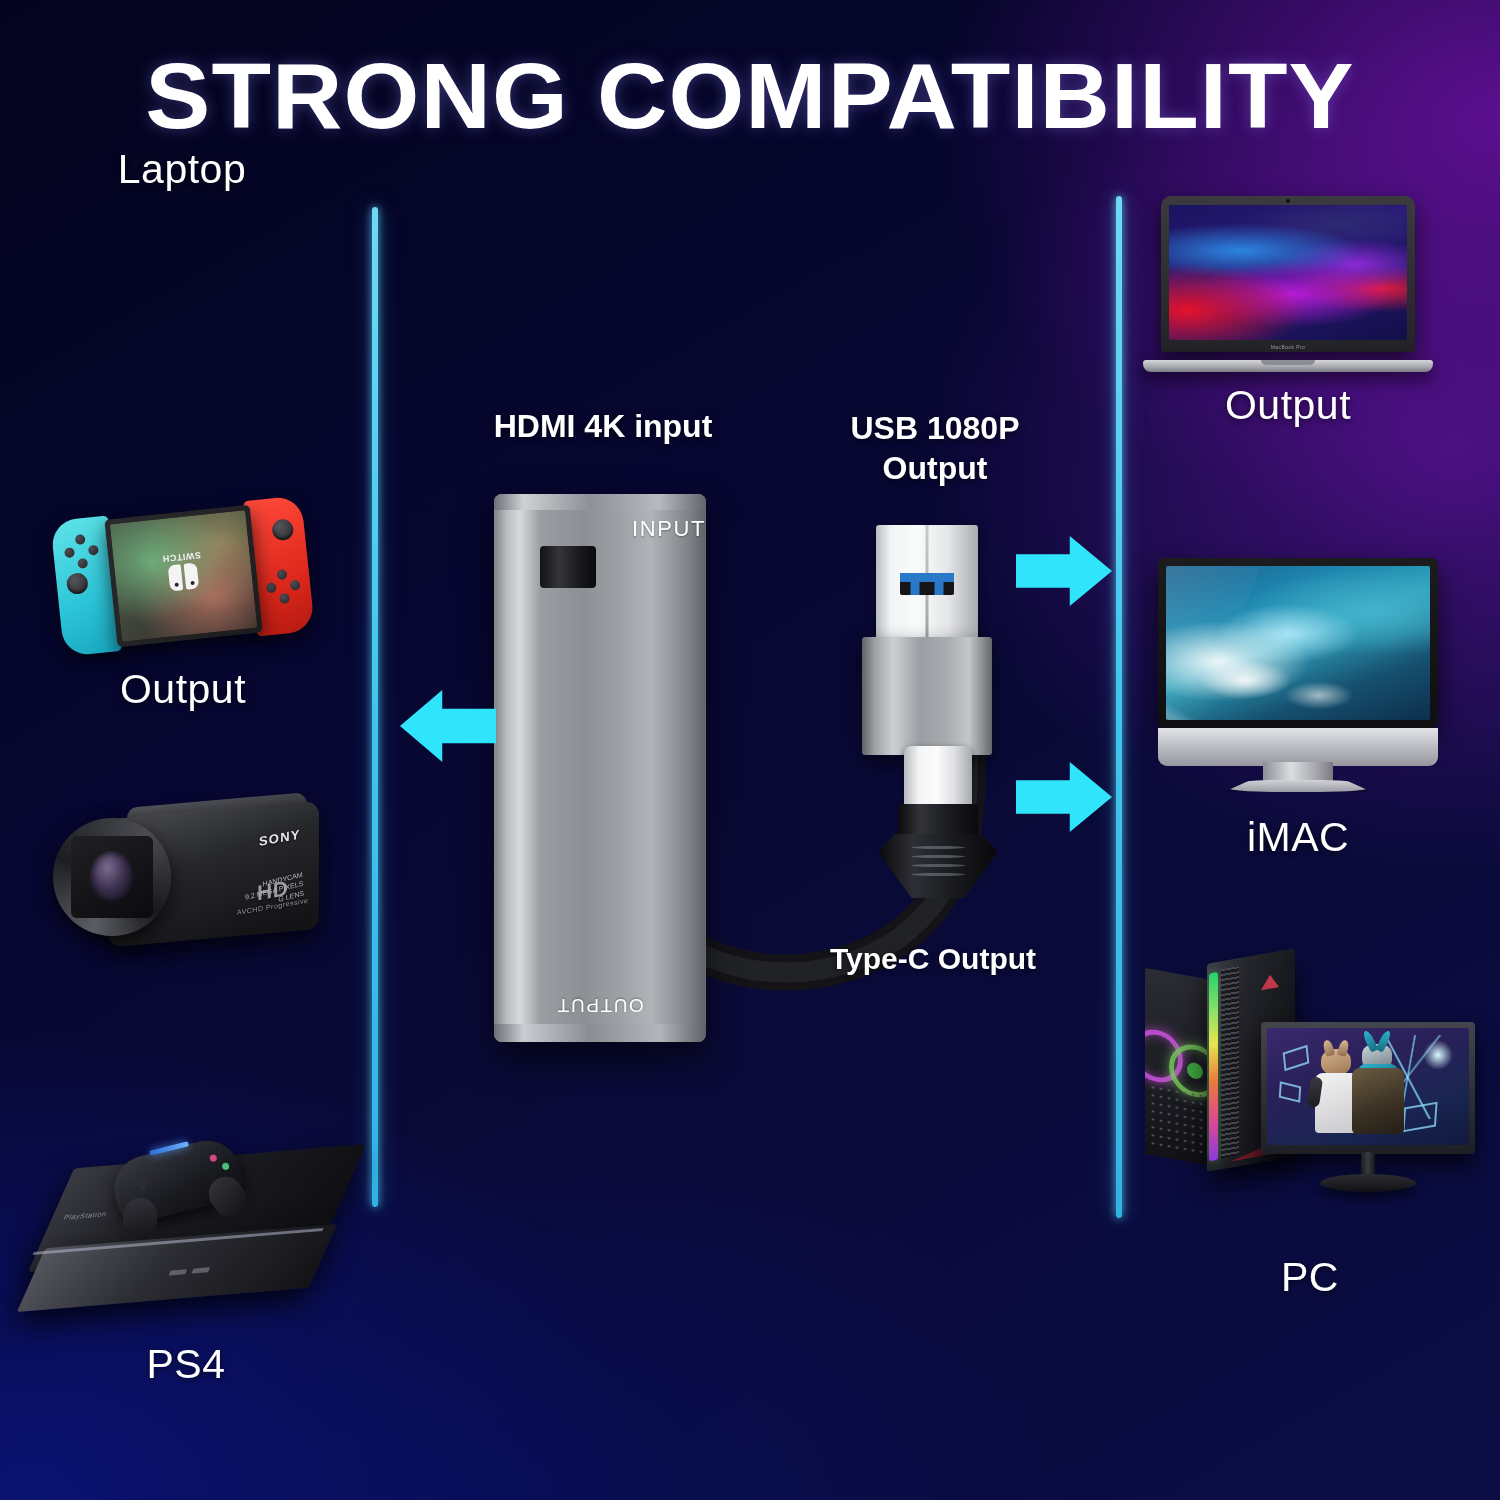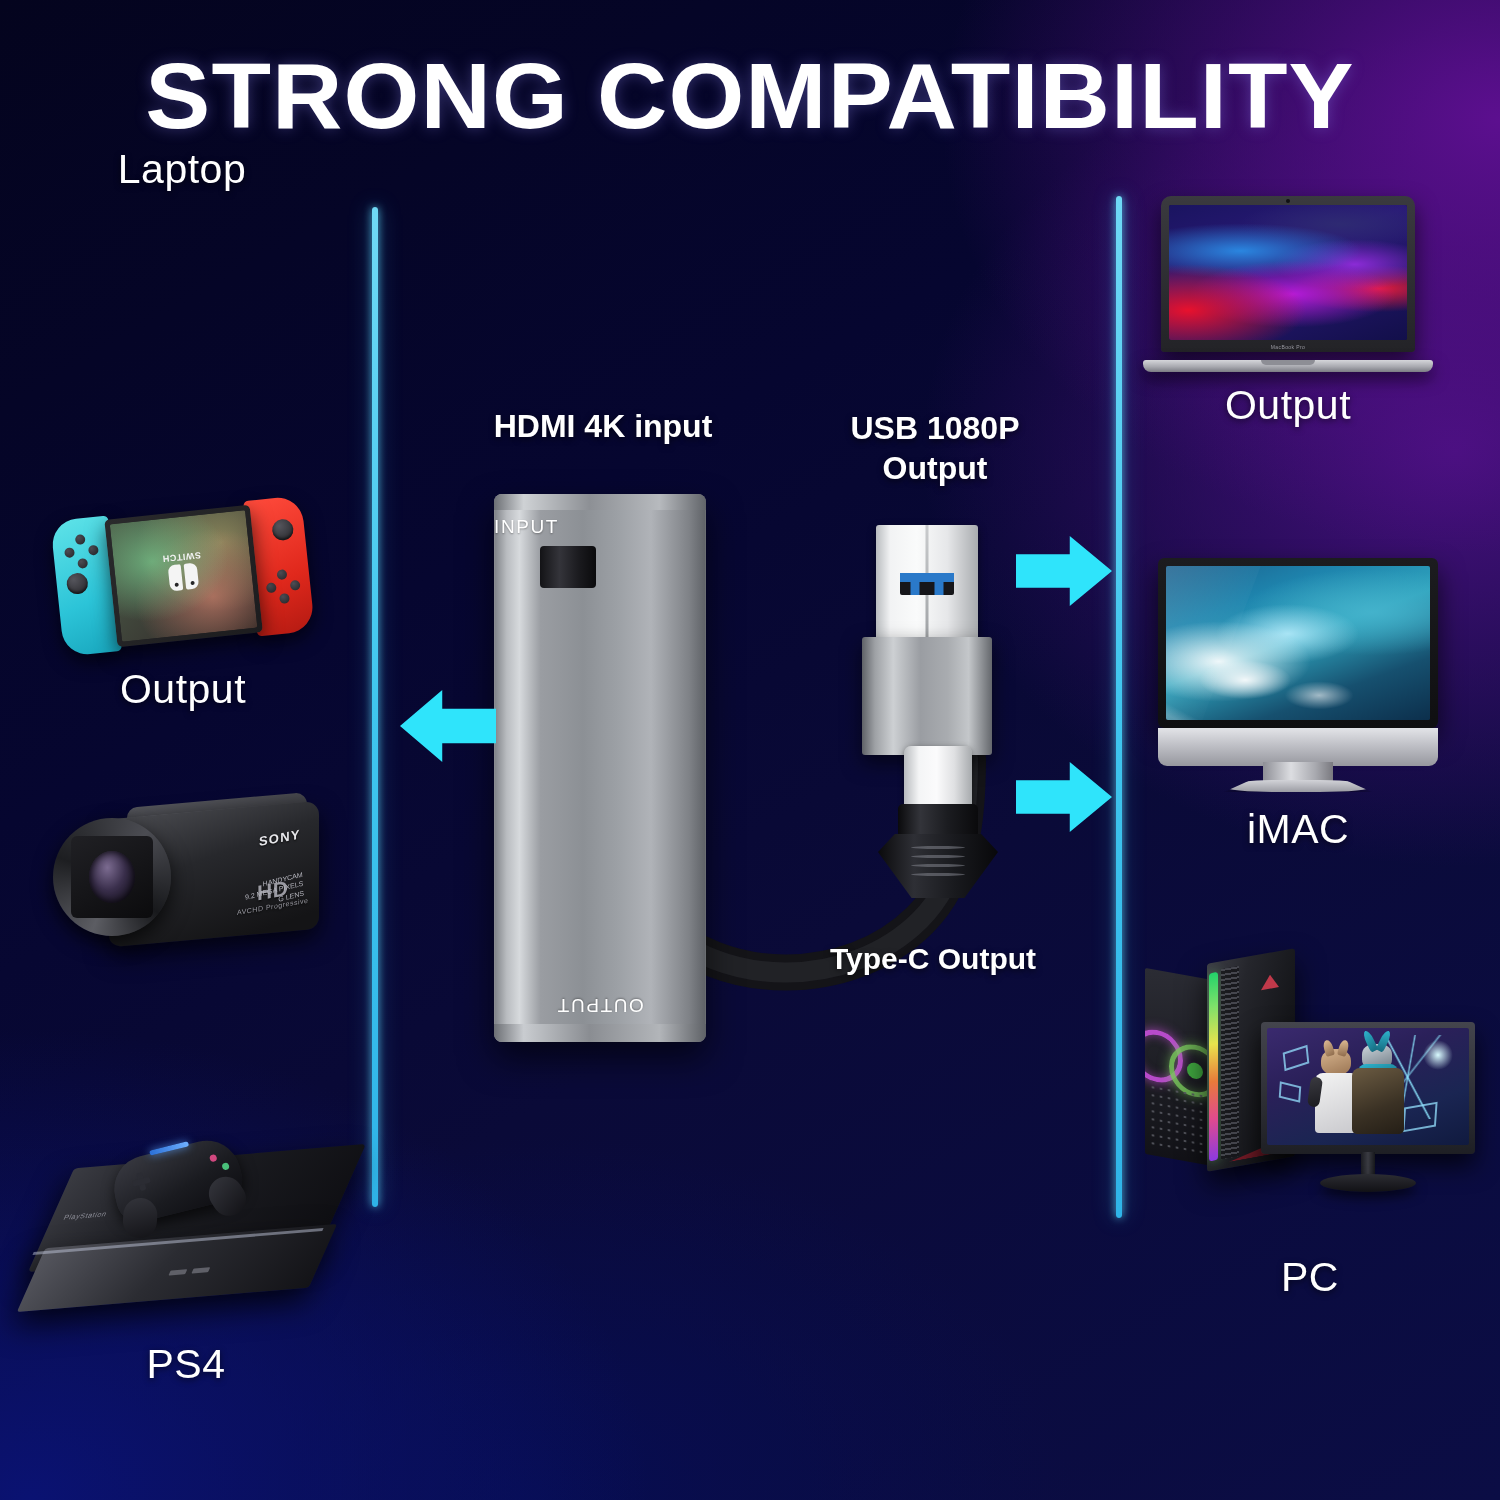--- a/index.html
+++ b/index.html
@@ -479,22 +479,22 @@
     content:""; position:absolute; left:0; right:0; top:0; height:16px;
     border-radius:8px 8px 0 0;
     background:linear-gradient(90deg,#6c6f74,#cfd2d5 14%,#8d9095 45%,#b7babe 78%,#616469);
   }
   .cd-body::after{
     content:""; position:absolute; left:0; right:0; bottom:0; height:18px;
     border-radius:0 0 8px 8px;
     background:linear-gradient(90deg,#6c6f74,#c9ccd0 14%,#8a8d92 45%,#b2b5b9 78%,#5f6267);
   }
   .cd-label-in{
-    position:absolute; left:0; right:0; top:22px; text-align:left;
-    font-size:19px; color:#ffffff; letter-spacing:1.6px;
+    position:absolute; left:0; right:0; top:22px; text-align:right;
+    font-size:22px; color:#ffffff; letter-spacing:1.6px;
     text-shadow:0 1px 2px rgba(0,0,0,.35);
   }
   .cd-label-out{
     position:absolute; left:0; right:0; bottom:26px; text-align:center;
     font-size:19px; color:#ffffff; letter-spacing:1.6px;
     transform:rotate(180deg);
     text-shadow:0 1px 2px rgba(0,0,0,.35);
   }
   .cd-plugneck{
     position:absolute; left:50%; transform:translateX(-50%);
@@ -711,21 +711,21 @@
       <div class="im-lid">
         <div class="im-screen">
           <div class="ocean"></div>
           <div class="im-glare"></div>
         </div>
       </div>
       <div class="im-chin"></div>
       <div class="im-neck"></div>
       <div class="im-foot"></div>
     </div>
-    <div class="col-label" style="margin-top:16px;">iMAC</div>
+    <div class="col-label" style="margin-top:24px;">iMAC</div>
   </div>
 
   <div class="col-item" style="left:1140px; top:950px; width:340px;">
     <div class="thumb" id="pc-thumb">
       <div class="pc-tower">
         <div class="pc-side">
           <div class="pc-fan f1"></div>
           <div class="pc-fan f2">
               <i></i>
             </div>

